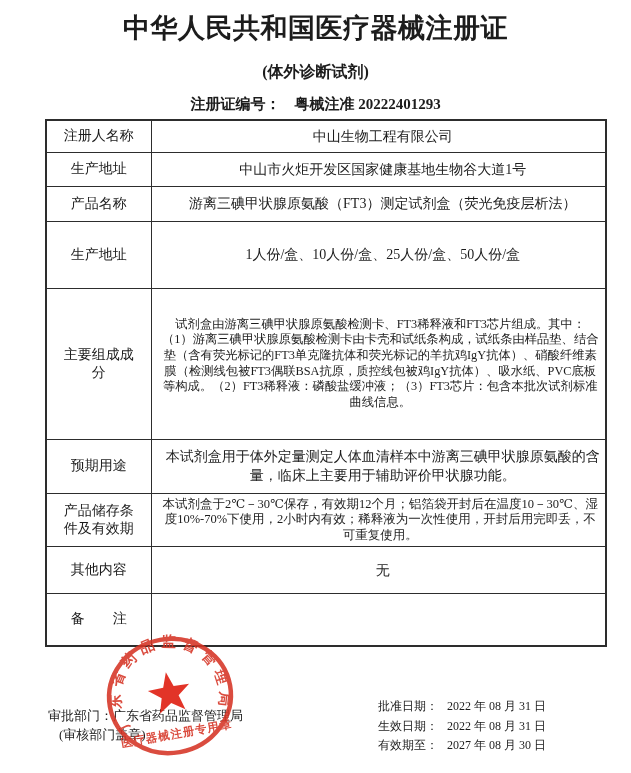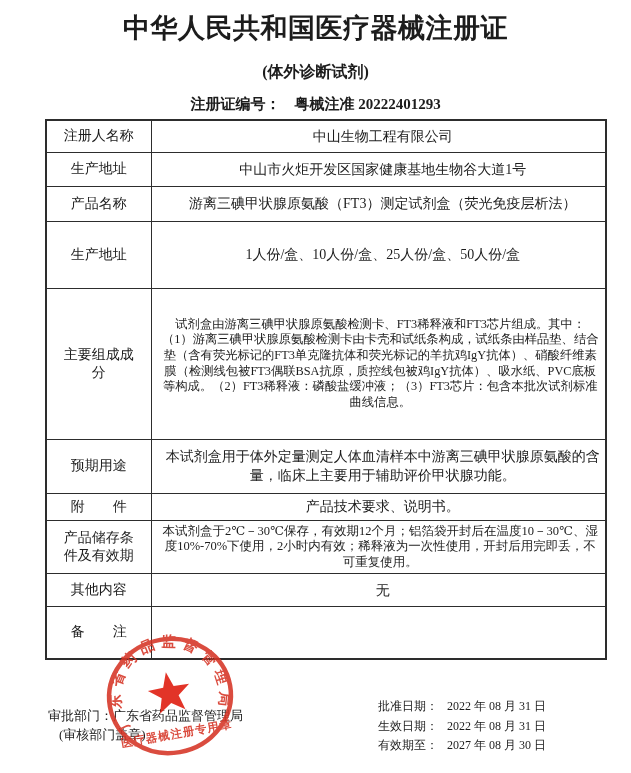--- a/index.html
+++ b/index.html
@@ -107,29 +107,25 @@
       <td class="vl">1人份/盒、10人份/盒、25人份/盒、50人份/盒</td>
     </tr>
     <tr style="height:151px">
       <td class="lb">主要组成成分</td>
       <td class="vl small">试剂盒由游离三碘甲状腺原氨酸检测卡、FT3稀释液和FT3芯片组成。其中：（1）游离三碘甲状腺原氨酸检测卡由卡壳和试纸条构成，试纸条由样品垫、结合垫（含有荧光标记的FT3单克隆抗体和荧光标记的羊抗鸡IgY抗体）、硝酸纤维素膜（检测线包被FT3偶联BSA抗原，质控线包被鸡IgY抗体）、吸水纸、PVC底板等构成。（2）FT3稀释液：磷酸盐缓冲液；（3）FT3芯片：包含本批次试剂标准曲线信息。</td>
     </tr>
     <tr style="height:54px">
       <td class="lb">预期用途</td>
       <td class="vl">本试剂盒用于体外定量测定人体血清样本中游离三碘甲状腺原氨酸的含量，临床上主要用于辅助评价甲状腺功能。</td>
     </tr>
-    <tr style="height:27px">
-      <td class="lb">附　　件</td>
-      <td class="vl">产品技术要求、说明书。</td>
-    </tr>
     <tr style="height:53px">
       <td class="lb">产品储存条件及有效期</td>
       <td class="vl storage">本试剂盒于2℃－30℃保存，有效期12个月；铝箔袋开封后在温度10－30℃、湿度10%-70%下使用，2小时内有效；稀释液为一次性使用，开封后用完即丢，不可重复使用。</td>
     </tr>
-    <tr style="height:33px">
+    <tr style="height:47px">
       <td class="lb">其他内容</td>
       <td class="vl">无</td>
     </tr>
     <tr style="height:52px">
       <td class="lb">备　　注</td>
       <td class="vl"></td>
     </tr>
   </tbody>
     </table>
 

